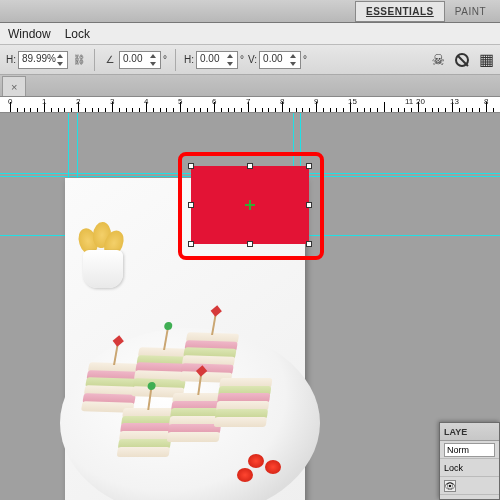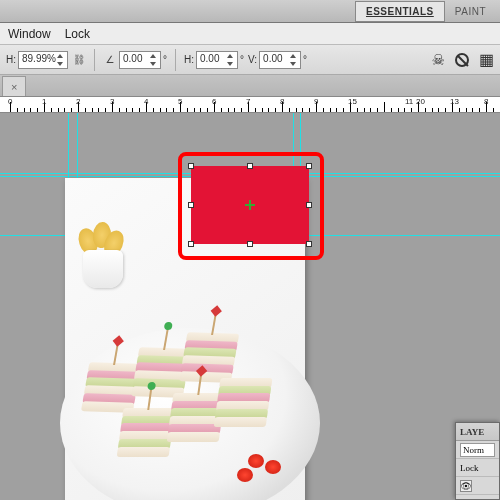--- a/index.html
+++ b/index.html
@@ -75,21 +75,21 @@
   .sel-center:before,.sel-center:after{content:"";position:absolute;background:#3a3;}
   .sel-center:before{left:4px;top:0;width:2px;height:10px;}
   .sel-center:after{top:4px;left:0;width:10px;height:2px;}
   .annot-box{position:absolute;border:4px solid #f00;border-radius:8px;left:178px;top:39px;width:146px;height:108px;pointer-events:none;}
 
   
   .guide-v{position:absolute;top:0;bottom:0;width:1px;background:#21e0e5;}
   .guide-h{position:absolute;left:0;right:0;height:1px;background:#21e0e5;}
 
   
-  .layers{position:absolute;right:0;bottom:0;width:45px;height:78px;background:#d8d8d8;border:1px solid #6b6b6b;box-shadow:-1px -1px 4px rgba(0,0,0,.3);font-family:Liberation Serif, serif;}
+  .layers{position:absolute;right:0;bottom:0;width:61px;height:78px;background:#d8d8d8;border:1px solid #6b6b6b;box-shadow:-1px -1px 4px rgba(0,0,0,.3);}
   .layers .tabrow{height:18px;background:linear-gradient(#d4d4d4,#c7c7c7);border-bottom:1px solid #999;display:flex;align-items:center;padding-left:4px;font-size:9px;font-weight:bold;color:#333;}
   .layers .row{height:18px;border-bottom:1px solid #bbb;display:flex;align-items:center;padding:0 4px;font-size:9px;gap:3px;}
   .layers .combo{flex:1;background:#fff;border:1px solid #999;height:14px;font-size:9px;padding:0 2px;line-height:12px;overflow:hidden;}
   .eye{width:12px;height:12px;border:1px solid #888;display:flex;align-items:center;justify-content:center;font-size:9px;background:#eee;}
 </style>
 </head>
 <body>
 
 <div class="ws-bar">
   <div class="ws-btn active">ESSENTIALS</div>

